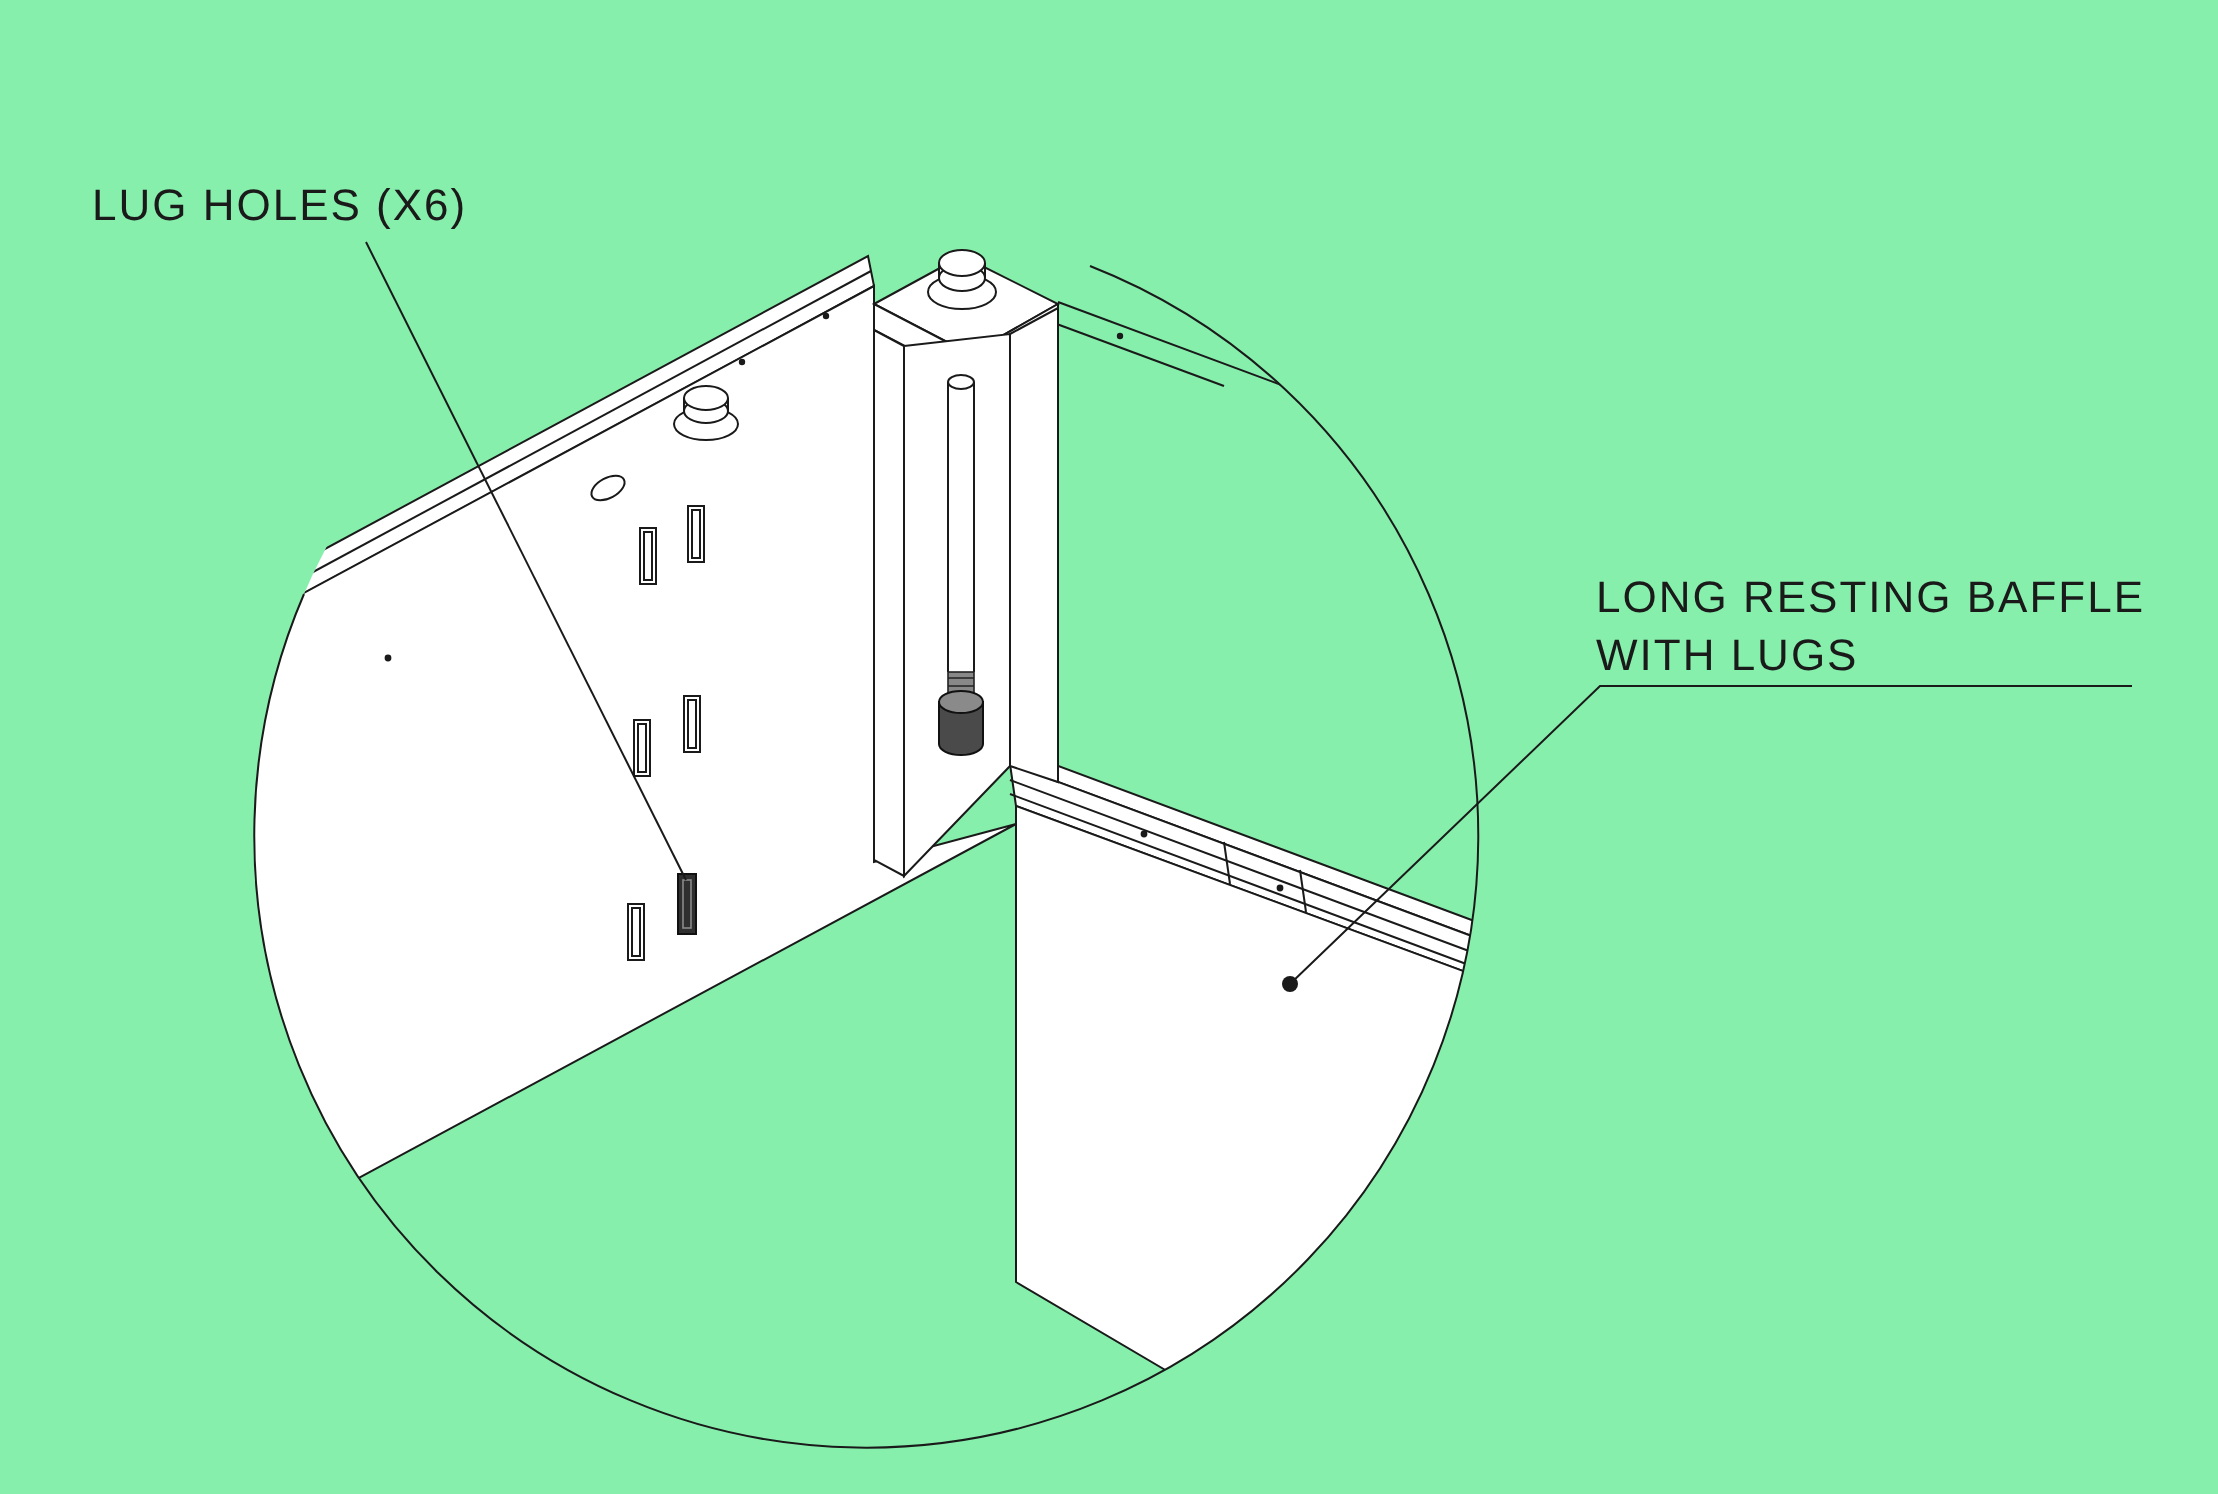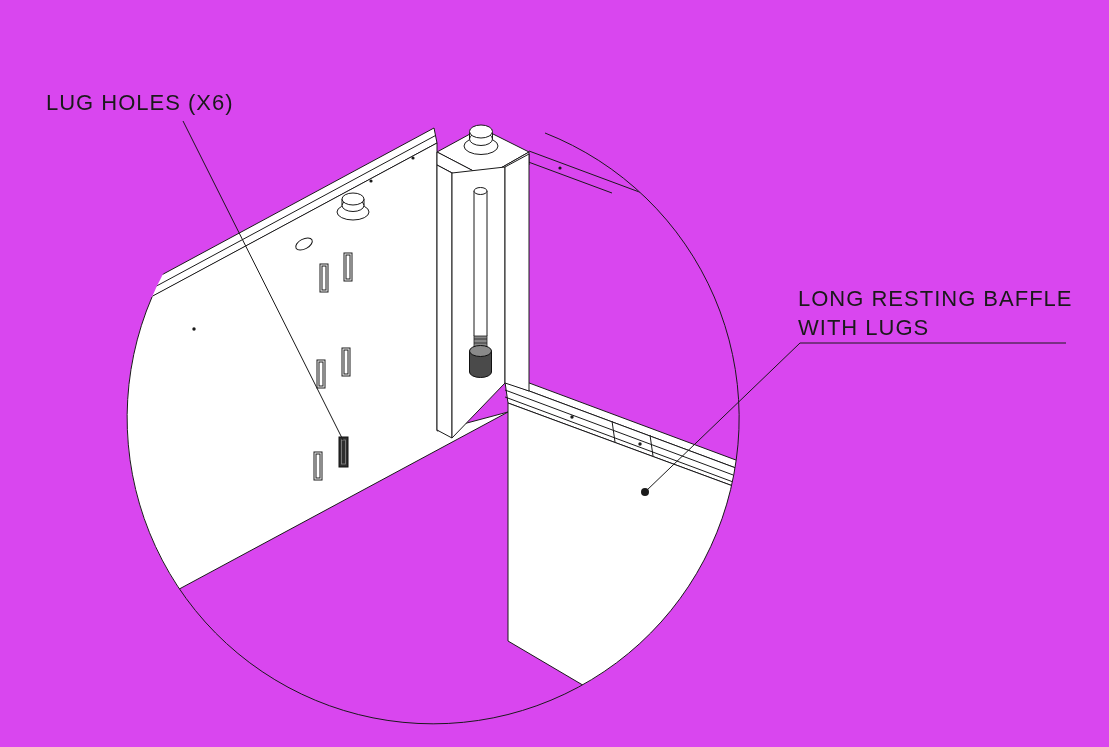--- a/index.html
+++ b/index.html
@@ -4,21 +4,21 @@
 <style>
   html, body {
     margin: 0;
     padding: 0;
     background: #ffffff;
   }
   .canvas {
     position: relative;
     width: 1109px;
     height: 747px;
-    background: #d946ef;
+    background: #86efac;
     overflow: hidden;
     font-family: "Liberation Sans", sans-serif;
   }
   svg.drawing {
     position: absolute;
     left: 0;
     top: 0;
   }
   .cad-line {
     stroke: #1a1a1a;

